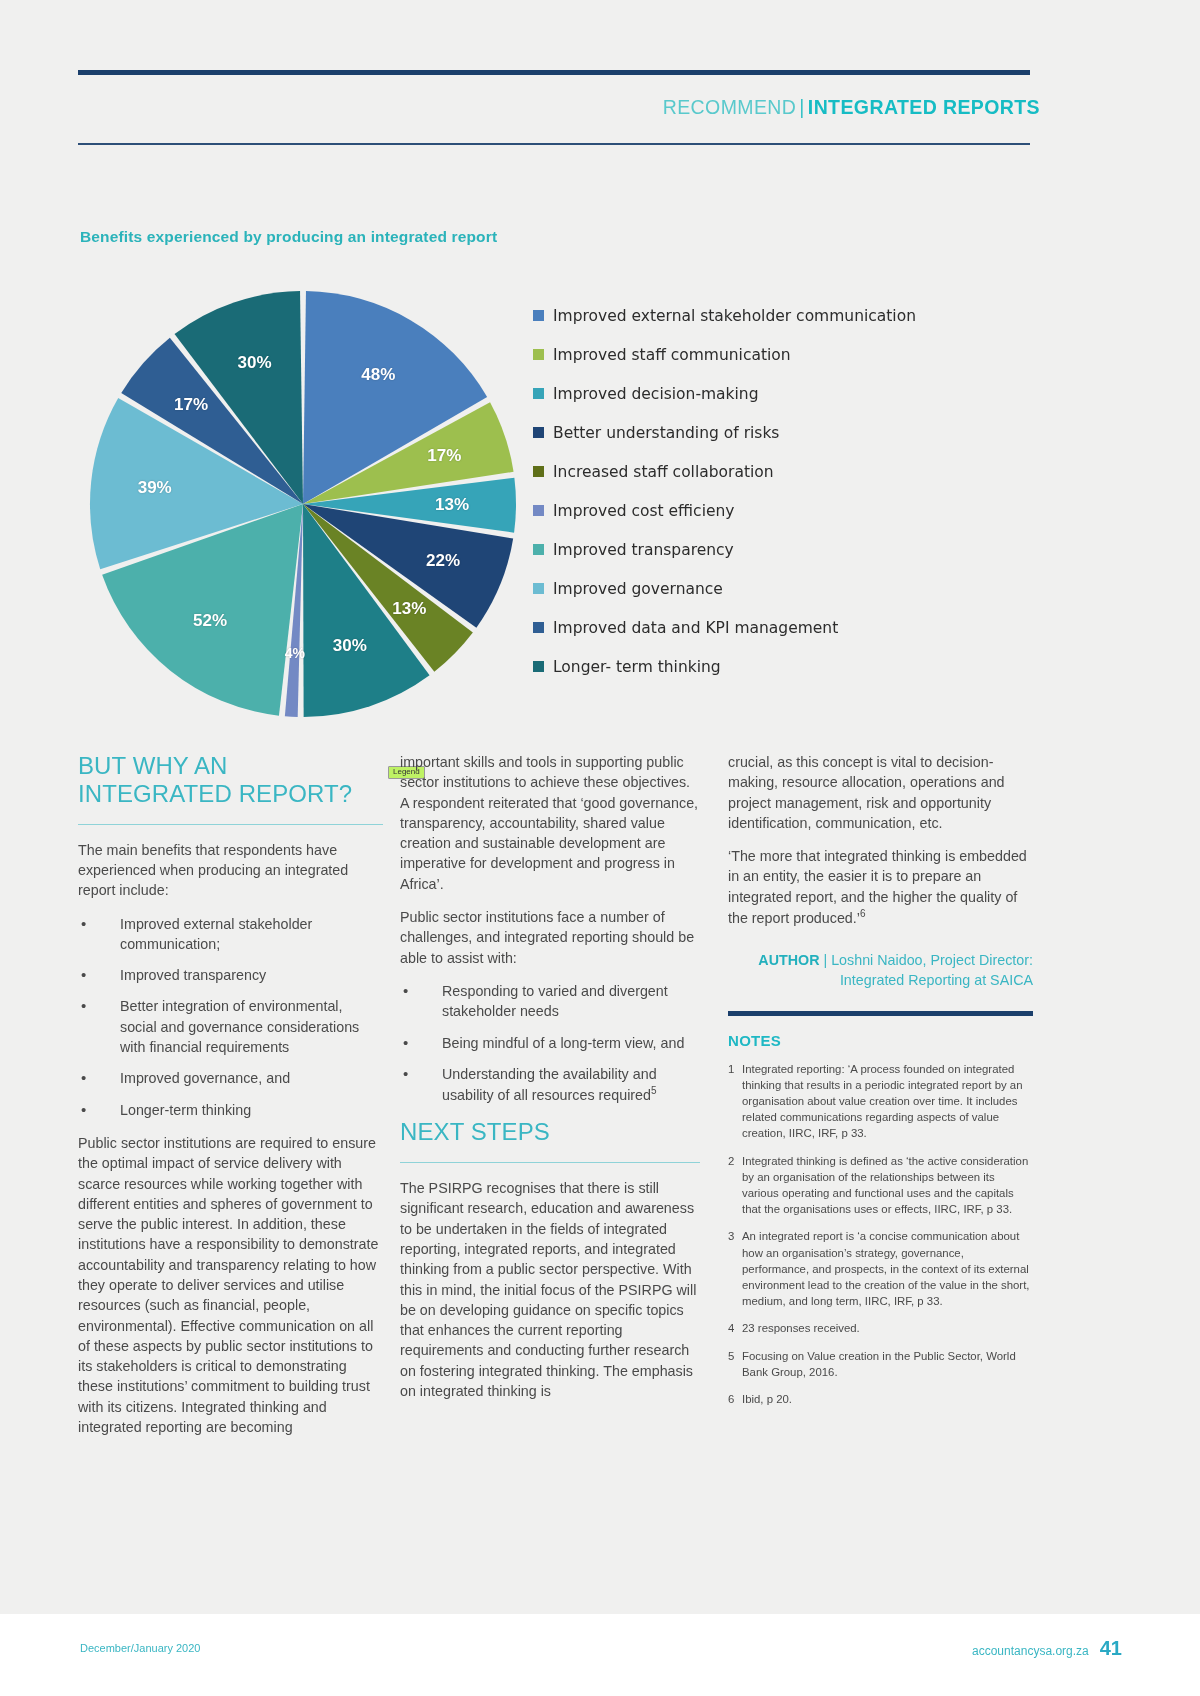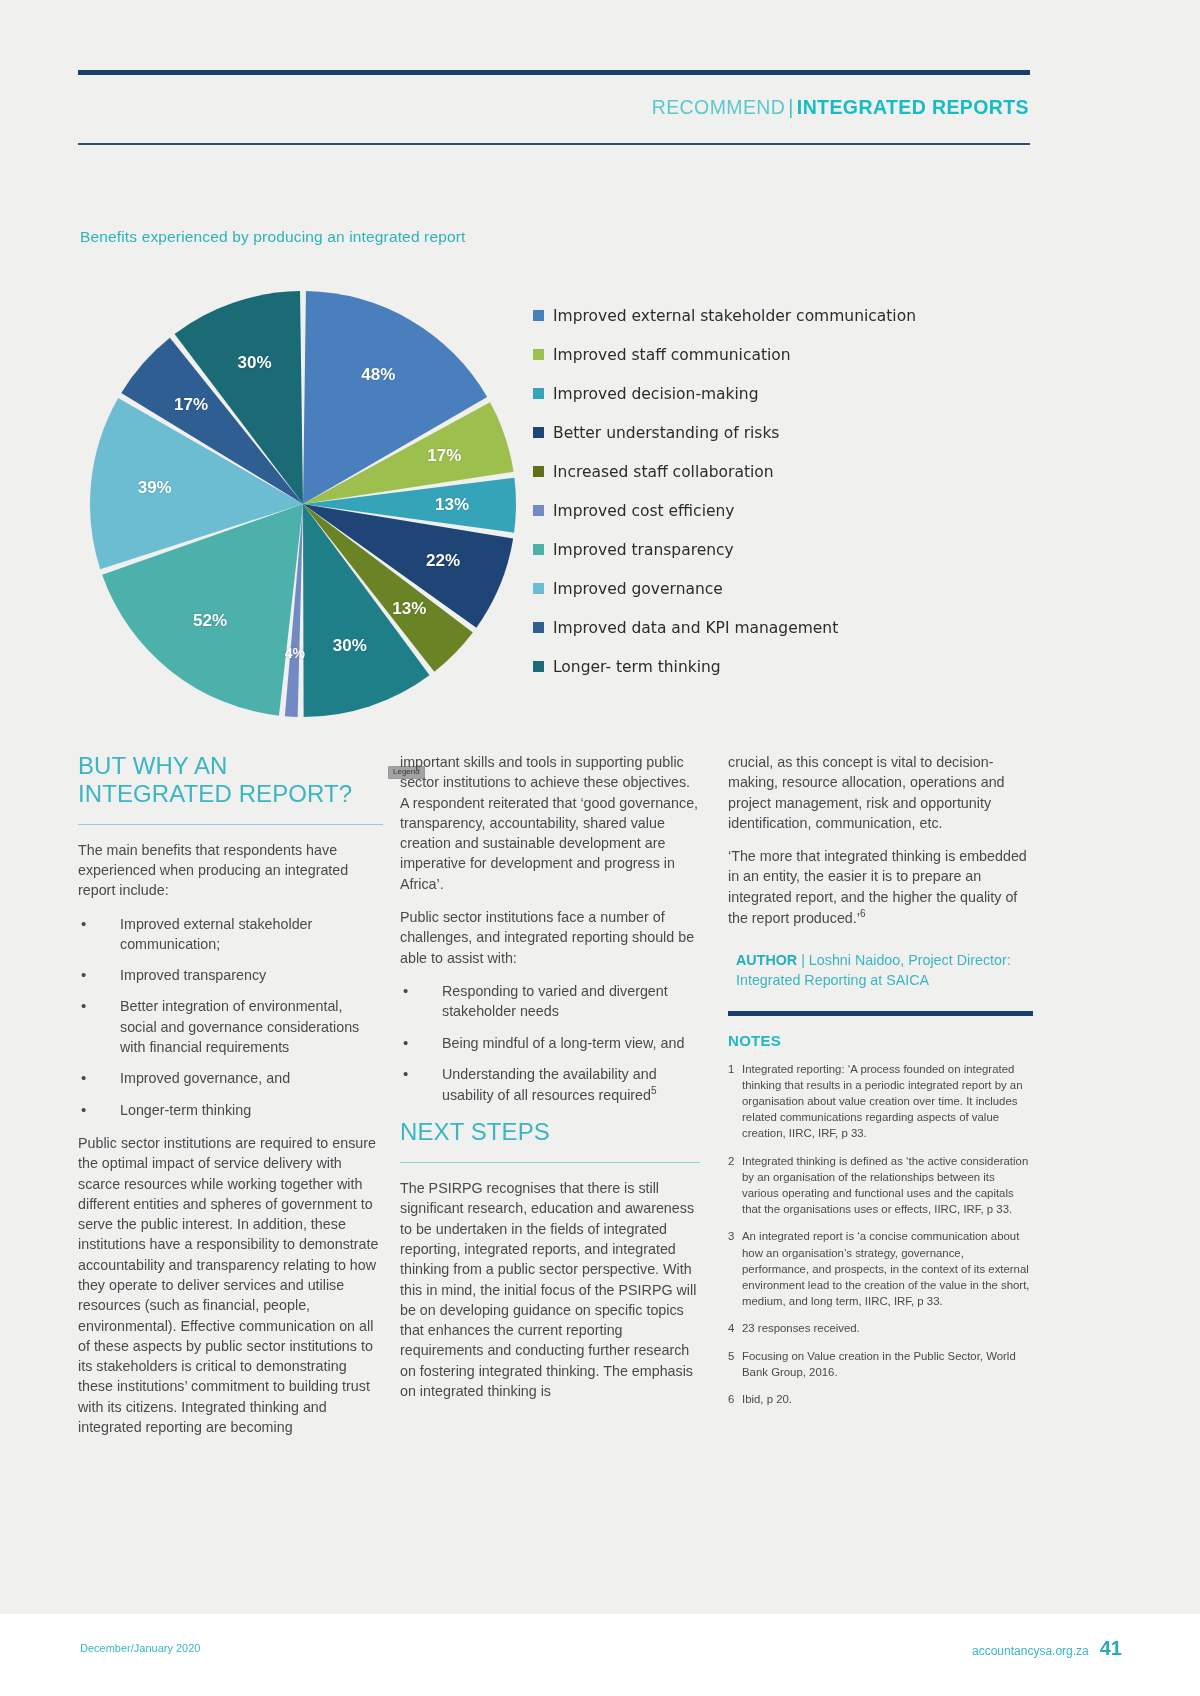--- a/index.html
+++ b/index.html
@@ -31,39 +31,39 @@
   }
   .hdr-title {
     position:absolute; right:170px; top:98px;
     font-size:19.5px; letter-spacing:.4px;
     color:#3fc6c9; white-space:nowrap;
     text-align:right;
   }
   .hdr-title .kicker { color:#59c9cc; font-weight:400; }
   .hdr-title .bar { color:#39c2c7; font-weight:400; margin:0 3px; }
   .hdr-title .strong { color:#16bcc4; font-weight:700; }
-  .hdr-wrap { position:absolute; left:77px; top:96px; width:952px; text-align:right; }
+  .hdr-wrap { position:absolute; left:88px; top:96px; width:952px; text-align:right; }
 
   
   .chart-title {
     position:absolute; left:80px; top:228px;
-    font-size:15.5px; font-weight:400; color:#2bb3ba;
+    font-size:15.5px; font-weight:700; color:#2bb3ba;
     letter-spacing:.15px;
   }
   .chart-area { position:absolute; left:78px; top:282px; width:960px; height:440px; }
   .pie-wrap { position:absolute; left:0; top:0; width:450px; height:440px; }
   .pie-svg { position:absolute; left:0; top:0; }
   .pie-label {
     position:absolute; color:#ffffff; font-size:17px; font-weight:700;
     text-shadow:0 0 2px rgba(0,0,0,.25);
     transform:translate(-50%,-50%); pointer-events:none; white-space:nowrap;
   }
   .legend-badge {
     position:absolute; left:310px; top:484px;
-    background:#a3a3a3; border:1px solid #9a9a9a;
+    background:#bef264; border:1px solid #9a9a9a;
     font-size:8px; color:#333; padding:1px 4px; line-height:1.1;
     border-radius:1px;
   }
 
   .legend {
     position:absolute; left:455px; top:14px; width:505px;
   }
   .legend-item {
     display:flex; align-items:center; height:39px;
   }
@@ -97,21 +97,21 @@
     position:relative; padding-left:42px; margin-bottom:11px;
     font-size:14.3px; line-height:1.42; color:#4a4a4a;
   }
   ul.bullets li::before {
     content:"\2022"; position:absolute; left:3px; top:-1px;
     font-size:15px; color:#4a4a4a;
   }
   sup.fn { font-size:10px; vertical-align:super; }
 
   .author {
-    font-size:14.3px; line-height:1.42; color:#3ab6c3; margin:22px 0 0 8px;
+    font-size:14.3px; line-height:1.42; color:#3ab6c3; margin:22px 0 0 0;text-align:right;
   }
   .author b { color:#23b0bd; font-weight:700; }
 
   .notes-rule { height:5px; background:#1b3f6b; margin:20px 0 16px 0; }
   .notes-h { font-size:15px; font-weight:700; color:#1fb8c4; margin:12px 0 12px 0; letter-spacing:.3px; }
   .note {
     position:relative; font-size:11.4px; line-height:1.42; color:#4a4a4a;
     margin:0 0 11px 0; padding-left:14px;
   }
   .note .num { position:absolute; left:0; top:0; }

